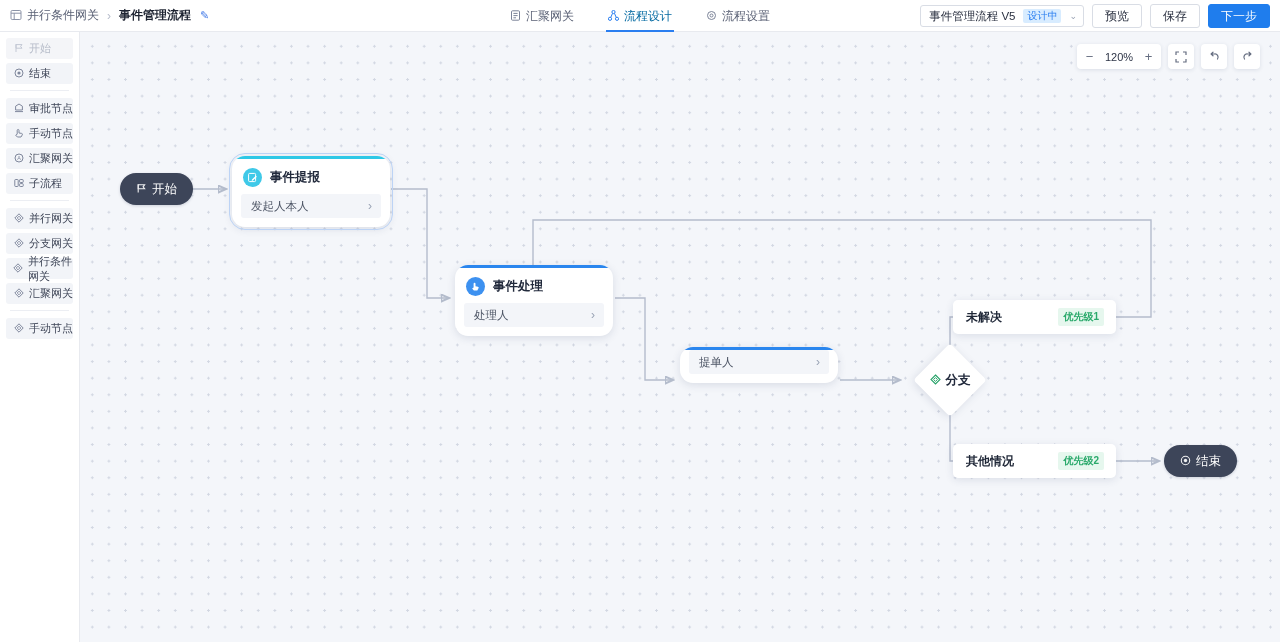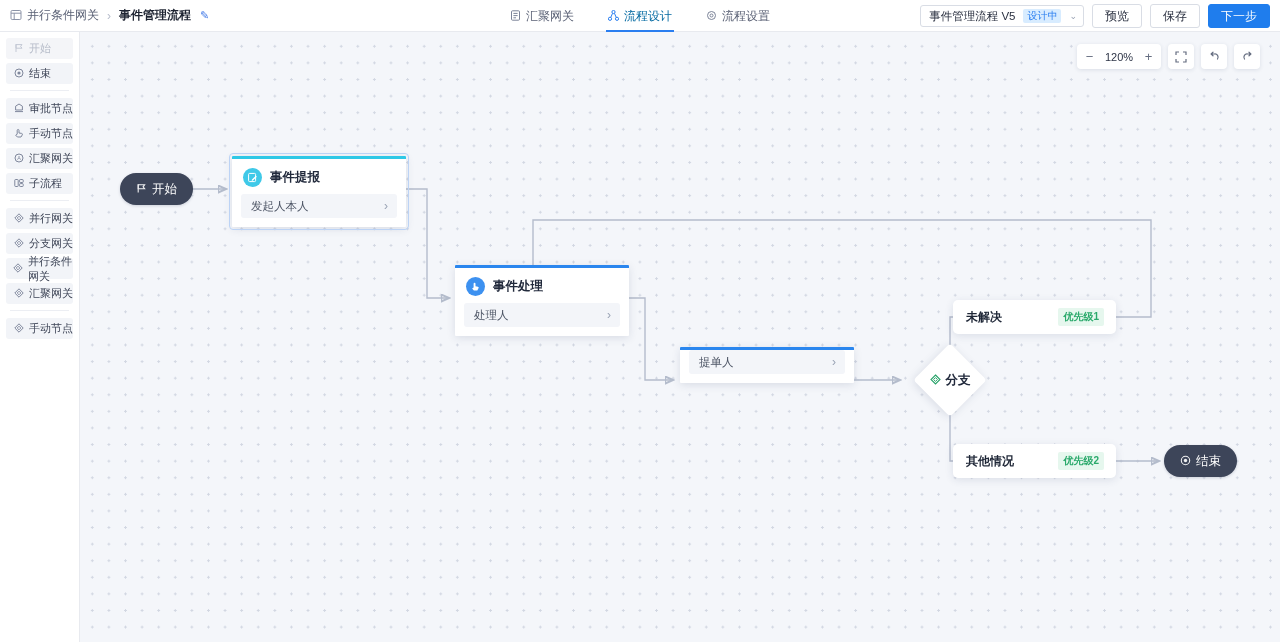--- a/index.html
+++ b/index.html
@@ -136,23 +136,23 @@
   .pill {
     display: flex; align-items: center; justify-content: center; gap: 5px;
     background: #3d4559; color: #fff;
     border-radius: 17px; font-size: 12.5px;
     height: 32px; padding: 0 16px;
     box-shadow: 0 1px 3px rgba(30,40,70,.18);
   }
   .pill .p-ic { font-size: 11px; opacity: .92; }
 
   .card {
-    width: 174px;
+    width: 158px;
     background: #fff;
-    border-radius: 1px;
+    border-radius: 13px;
     box-shadow: 0 2px 9px rgba(40,55,95,.13);
     overflow: hidden;
   }
   .card-bar { height: 3px; width: 100%; }
   .card-head {
     display: flex; align-items: center; gap: 8px;
     padding: 9px 10px 7px 11px;
   }
   .card-ic {
     width: 19px; height: 19px; border-radius: 50%;

